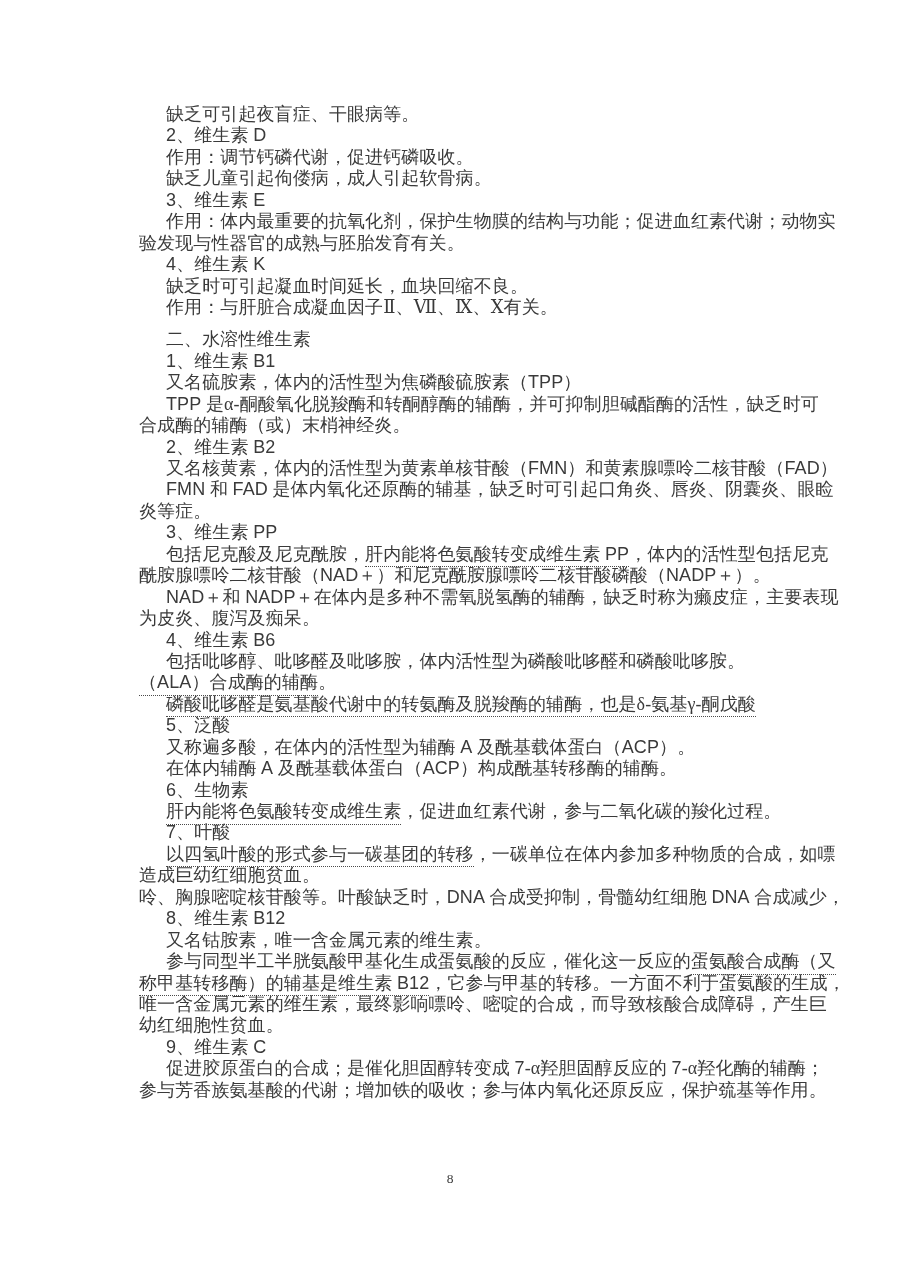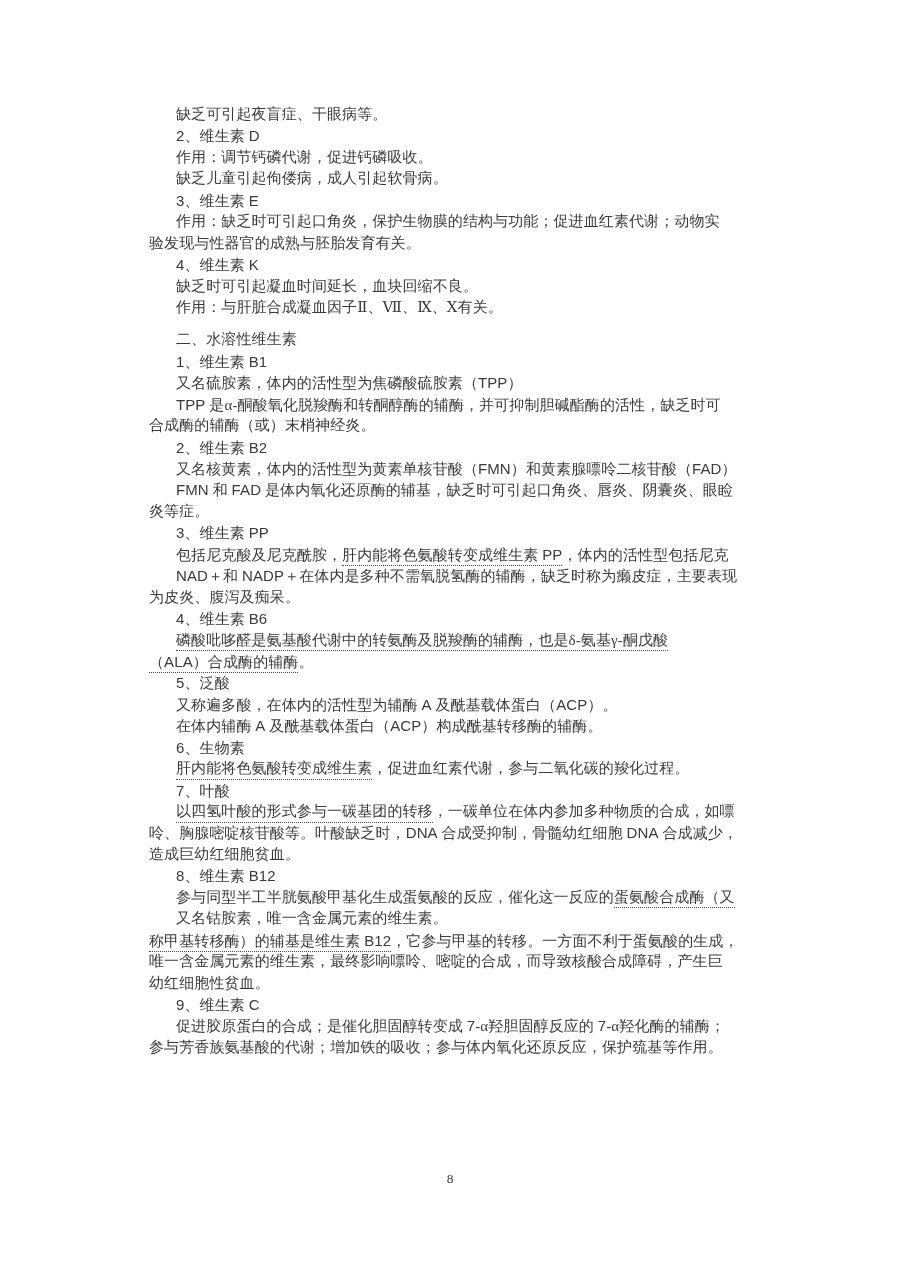--- a/index.html
+++ b/index.html
@@ -14,24 +14,23 @@
   }
   #text-block {
     position: absolute;
     left: 139px;
     top: 104px;
     width: 652px;
   }
   .line {
     height: 21.45px;
     line-height: 21.45px;
-    font-size: 15px;
+    font-size: 18px;
     white-space: nowrap;
     letter-spacing: 0.1px;
-    margin-left: 10px;
   }
   .line.indent { padding-left: 27px; }
   .line.spacer { height: 11px; }
   .u {
     text-decoration-thickness: 1px;
     text-underline-offset: 3px;
     border-bottom: 1px dotted #4a4a4a;
     padding-bottom: 2.5px;
   }
   .lat { font-family: "Liberation Sans", "DejaVu Sans", sans-serif; }
@@ -49,54 +48,56 @@
 </style>
 </head>
 <body>
 
 <div id="text-block">
     <div class="line indent"><span>缺乏可引起夜盲症、干眼病等。</span></div>
     <div class="line indent"><span><span class="lat">2</span>、维生素 <span class="lat">D</span></span></div>
     <div class="line indent"><span>作用：调节钙磷代谢，促进钙磷吸收。</span></div>
     <div class="line indent"><span>缺乏儿童引起佝偻病，成人引起软骨病。</span></div>
     <div class="line indent"><span><span class="lat">3</span>、维生素 <span class="lat">E</span></span></div>
-    <div class="line indent"><span>作用：缺乏时可引起口角炎，保护生物膜的结构与功能；促进血红素代谢；动物实</span></div>
+    <div class="line indent"><span>作用：体内最重要的抗氧化剂，保护生物膜的结构与功能；促进血红素代谢；动物实</span></div>
     <div class="line"><span>验发现与性器官的成熟与胚胎发育有关。</span></div>
     <div class="line indent"><span><span class="lat">4</span>、维生素 <span class="lat">K</span></span></div>
     <div class="line indent"><span>缺乏时可引起凝血时间延长，血块回缩不良。</span></div>
     <div class="line indent"><span>作用：与肝脏合成凝血因子Ⅱ、Ⅶ、Ⅸ、Ⅹ有关。</span></div>
     <div class="line spacer"></div>
     <div class="line indent"><span>二、水溶性维生素</span></div>
     <div class="line indent"><span><span class="lat">1</span>、维生素 <span class="lat">B1</span></span></div>
     <div class="line indent"><span>又名硫胺素，体内的活性型为焦磷酸硫胺素（<span class="lat">TPP</span>）</span></div>
     <div class="line indent"><span><span class="lat">TPP</span> 是α-酮酸氧化脱羧酶和转酮醇酶的辅酶，并可抑制胆碱酯酶的活性，缺乏时可</span></div>
     <div class="line"><span>合成酶的辅酶（或）末梢神经炎。</span></div>
     <div class="line indent"><span><span class="lat">2</span>、维生素 <span class="lat">B2</span></span></div>
     <div class="line indent"><span>又名核黄素，体内的活性型为黄素单核苷酸（<span class="lat">FMN</span>）和黄素腺嘌呤二核苷酸（<span class="lat">FAD</span>）</span></div>
     <div class="line indent"><span><span class="lat">FMN</span> 和 <span class="lat">FAD</span> 是体内氧化还原酶的辅基，缺乏时可引起口角炎、唇炎、阴囊炎、眼睑</span></div>
     <div class="line"><span>炎等症。</span></div>
     <div class="line indent"><span><span class="lat">3</span>、维生素 <span class="lat">PP</span></span></div>
     <div class="line indent"><span>包括尼克酸及尼克酰胺，</span><span class="u">肝内能将色氨酸转变成维生素 <span class="lat">PP</span></span><span>，体内的活性型包括尼克</span></div>
+    <div class="line"><span>酰胺腺嘌呤二核苷酸（<span class="lat">NAD</span>＋）和尼克酰胺腺嘌呤二核苷酸磷酸（<span class="lat">NADP</span>＋）。</span></div>
     <div class="line indent"><span><span class="lat">NAD</span>＋和 <span class="lat">NADP</span>＋在体内是多种不需氧脱氢酶的辅酶，缺乏时称为癞皮症，主要表现</span></div>
     <div class="line"><span>为皮炎、腹泻及痴呆。</span></div>
     <div class="line indent"><span><span class="lat">4</span>、维生素 <span class="lat">B6</span></span></div>
+    <div class="line indent"><span>包括吡哆醇、吡哆醛及吡哆胺，体内活性型为磷酸吡哆醛和磷酸吡哆胺。</span></div>
+    <div class="line"><span class="u">（<span class="lat">ALA</span>）合成酶的辅酶</span><span>。</span></div>
     <div class="line indent"><span class="u">磷酸吡哆醛是氨基酸代谢中的转氨酶及脱羧酶的辅酶，也是δ-氨基γ-酮戊酸</span></div>
-    <div class="line"><span class="u">（<span class="lat">ALA</span>）合成酶的辅酶</span><span>。</span></div>
     <div class="line indent"><span><span class="lat">5</span>、泛酸</span></div>
     <div class="line indent"><span>又称遍多酸，在体内的活性型为辅酶 <span class="lat">A</span> 及酰基载体蛋白（<span class="lat">ACP</span>）。</span></div>
     <div class="line indent"><span>在体内辅酶 <span class="lat">A</span> 及酰基载体蛋白（<span class="lat">ACP</span>）构成酰基转移酶的辅酶。</span></div>
     <div class="line indent"><span><span class="lat">6</span>、生物素</span></div>
     <div class="line indent"><span class="u">肝内能将色氨酸转变成维生素</span><span>，促进血红素代谢，参与二氧化碳的羧化过程。</span></div>
     <div class="line indent"><span><span class="lat">7</span>、叶酸</span></div>
     <div class="line indent"><span class="u">以四氢叶酸的形式参与一碳基团的转移</span><span>，一碳单位在体内参加多种物质的合成，如嘌</span></div>
+    <div class="line"><span>造成巨幼红细胞贫血。</span></div>
     <div class="line"><span>呤、胸腺嘧啶核苷酸等。叶酸缺乏时，<span class="lat">DNA</span> 合成受抑制，骨髓幼红细胞 <span class="lat">DNA</span> 合成减少，</span></div>
-    <div class="line"><span>造成巨幼红细胞贫血。</span></div>
     <div class="line indent"><span><span class="lat">8</span>、维生素 <span class="lat">B12</span></span></div>
+    <div class="line indent"><span>又名钴胺素，唯一含金属元素的维生素。</span></div>
     <div class="line indent"><span>参与同型半工半胱氨酸甲基化生成蛋氨酸的反应，催化这一反应的</span><span class="u">蛋氨酸合成酶（又</span></div>
-    <div class="line indent"><span>又名钴胺素，唯一含金属元素的维生素。</span></div>
     <div class="line"><span class="u">称甲基转移酶）的辅基是维生素 <span class="lat">B12</span></span><span>，它参与甲基的转移。一方面不利于蛋氨酸的生成，</span></div>
     <div class="line"><span>唯一含金属元素的维生素，最终影响嘌呤、嘧啶的合成，而导致核酸合成障碍，产生巨</span></div>
     <div class="line"><span>幼红细胞性贫血。</span></div>
     <div class="line indent"><span><span class="lat">9</span>、维生素 <span class="lat">C</span></span></div>
     <div class="line indent"><span>促进胶原蛋白的合成；是催化胆固醇转变成 <span class="lat">7</span>-α羟胆固醇反应的 <span class="lat">7</span>-α羟化酶的辅酶；</span></div>
     <div class="line"><span>参与芳香族氨基酸的代谢；增加铁的吸收；参与体内氧化还原反应，保护巯基等作用。</span></div>
   </div>
 
 <div id="page-footer">
   <span id="page-number">8</span>

